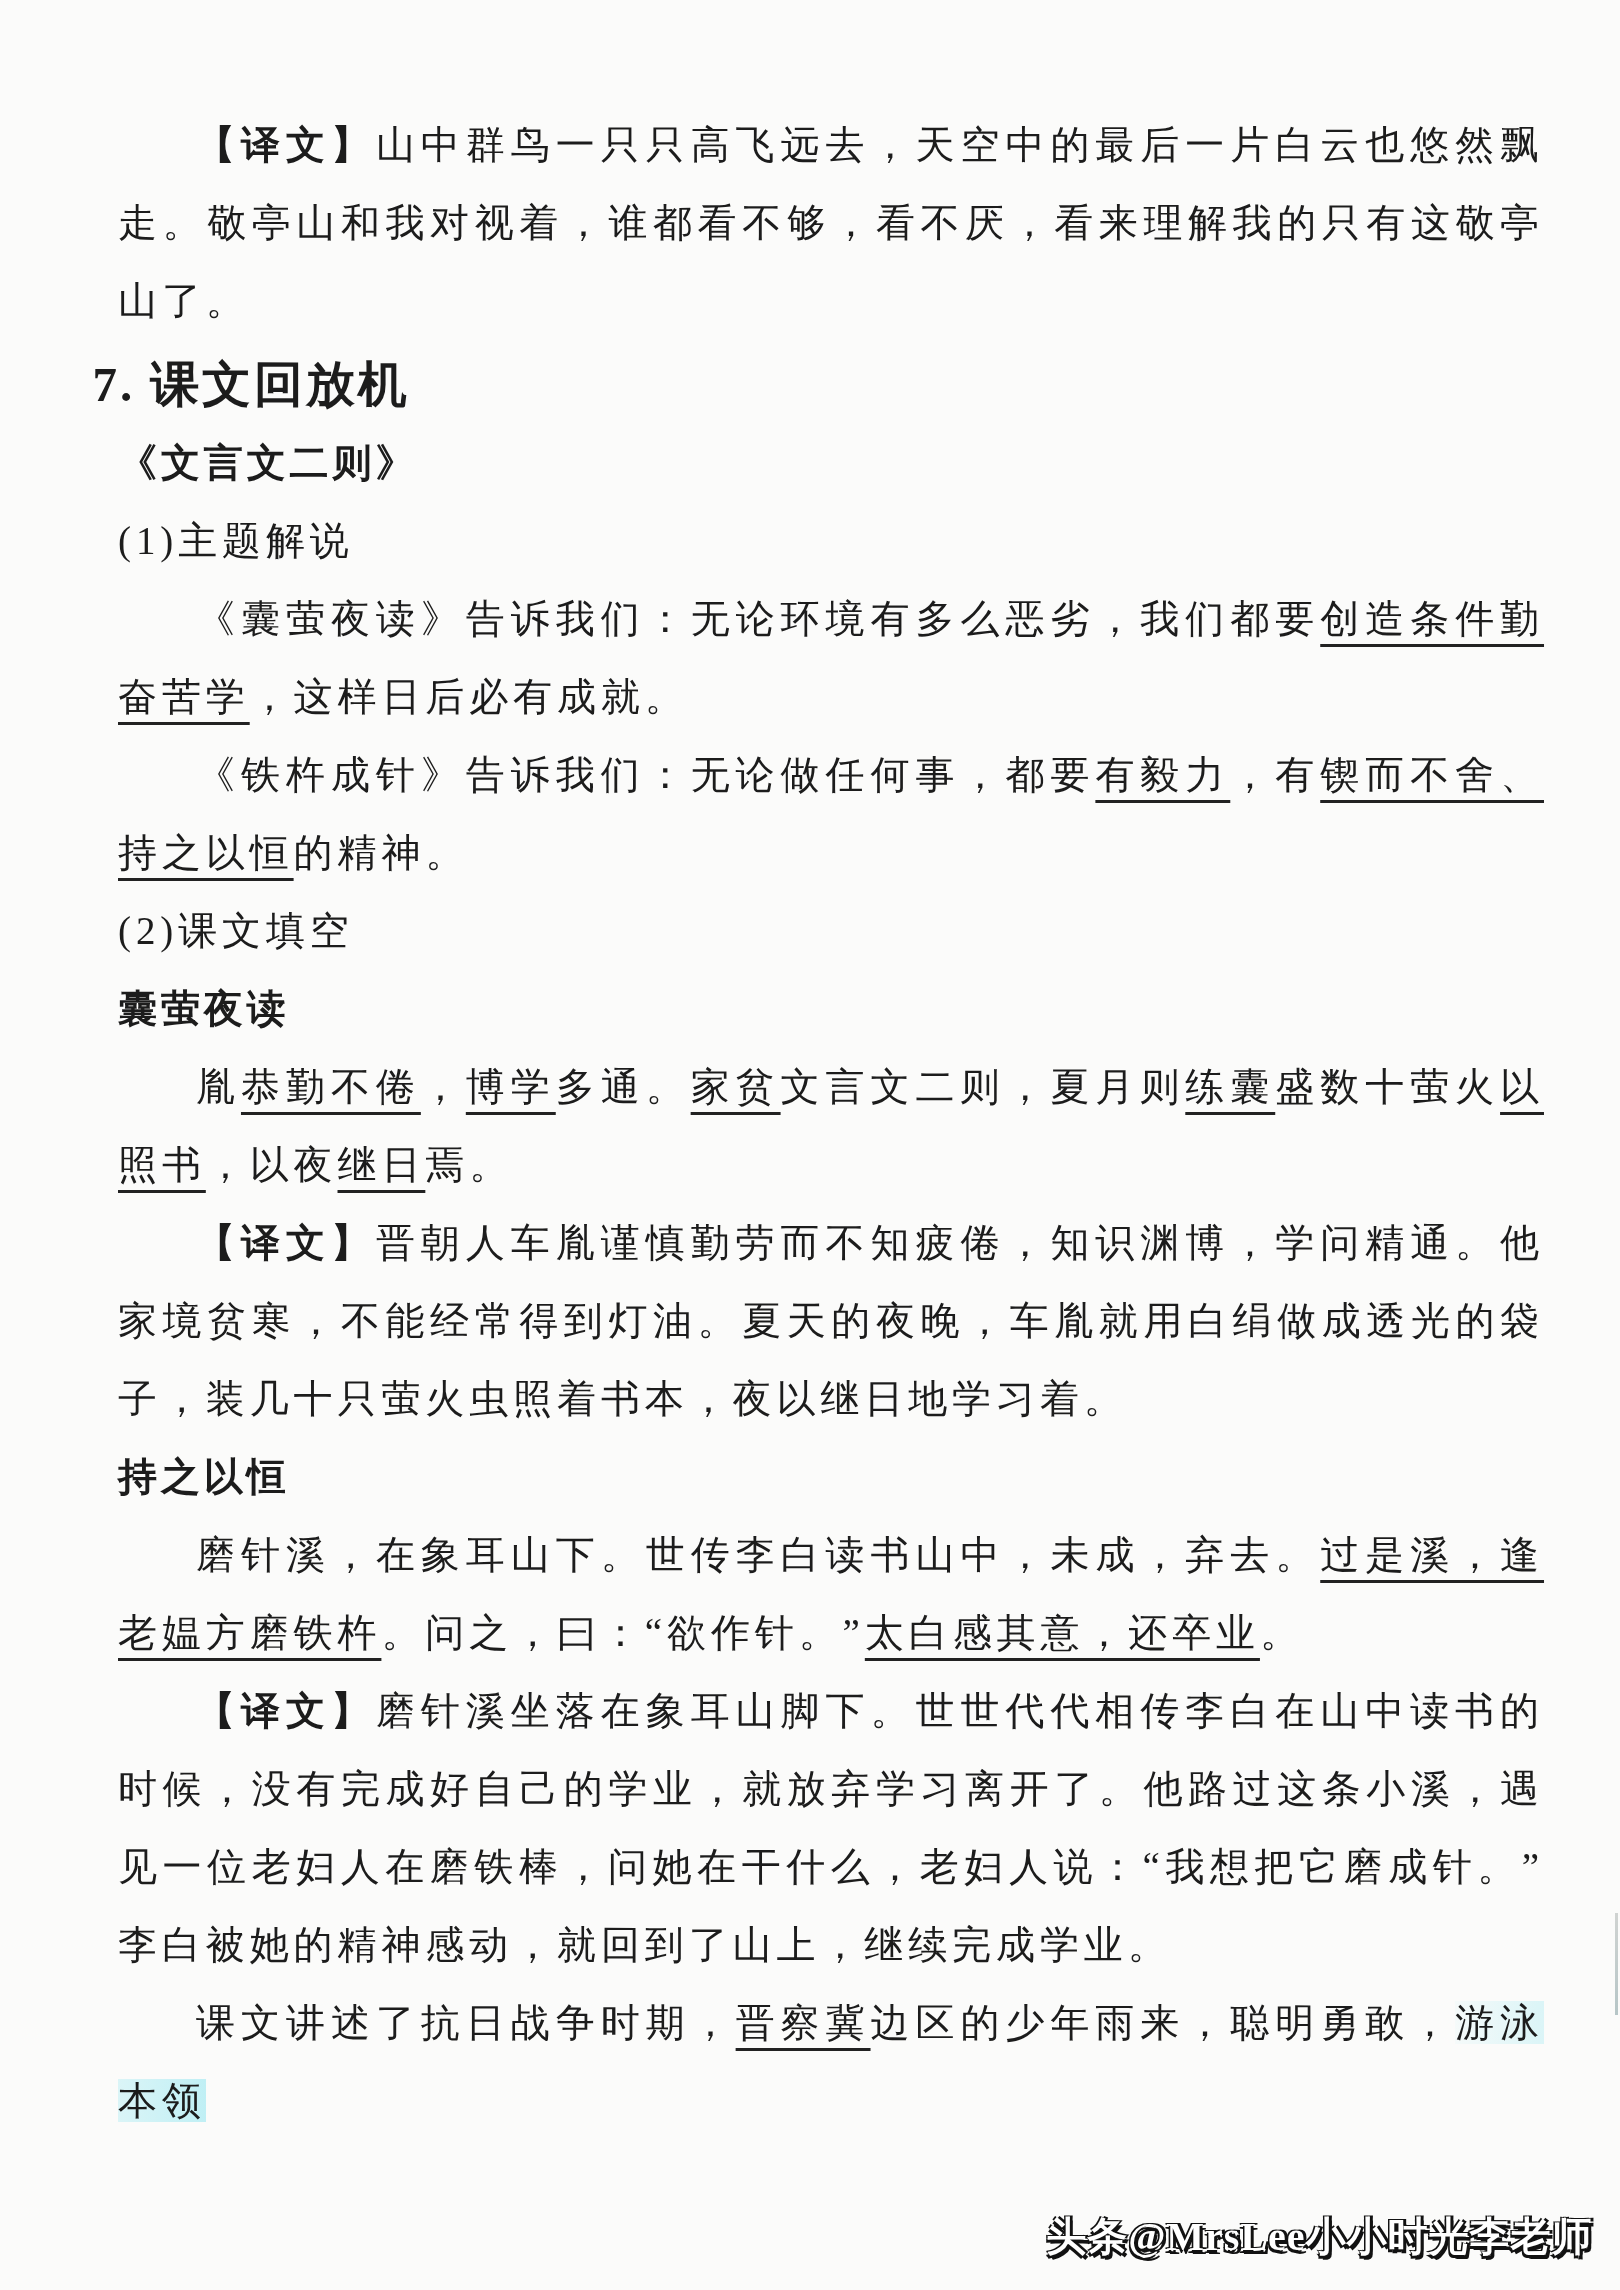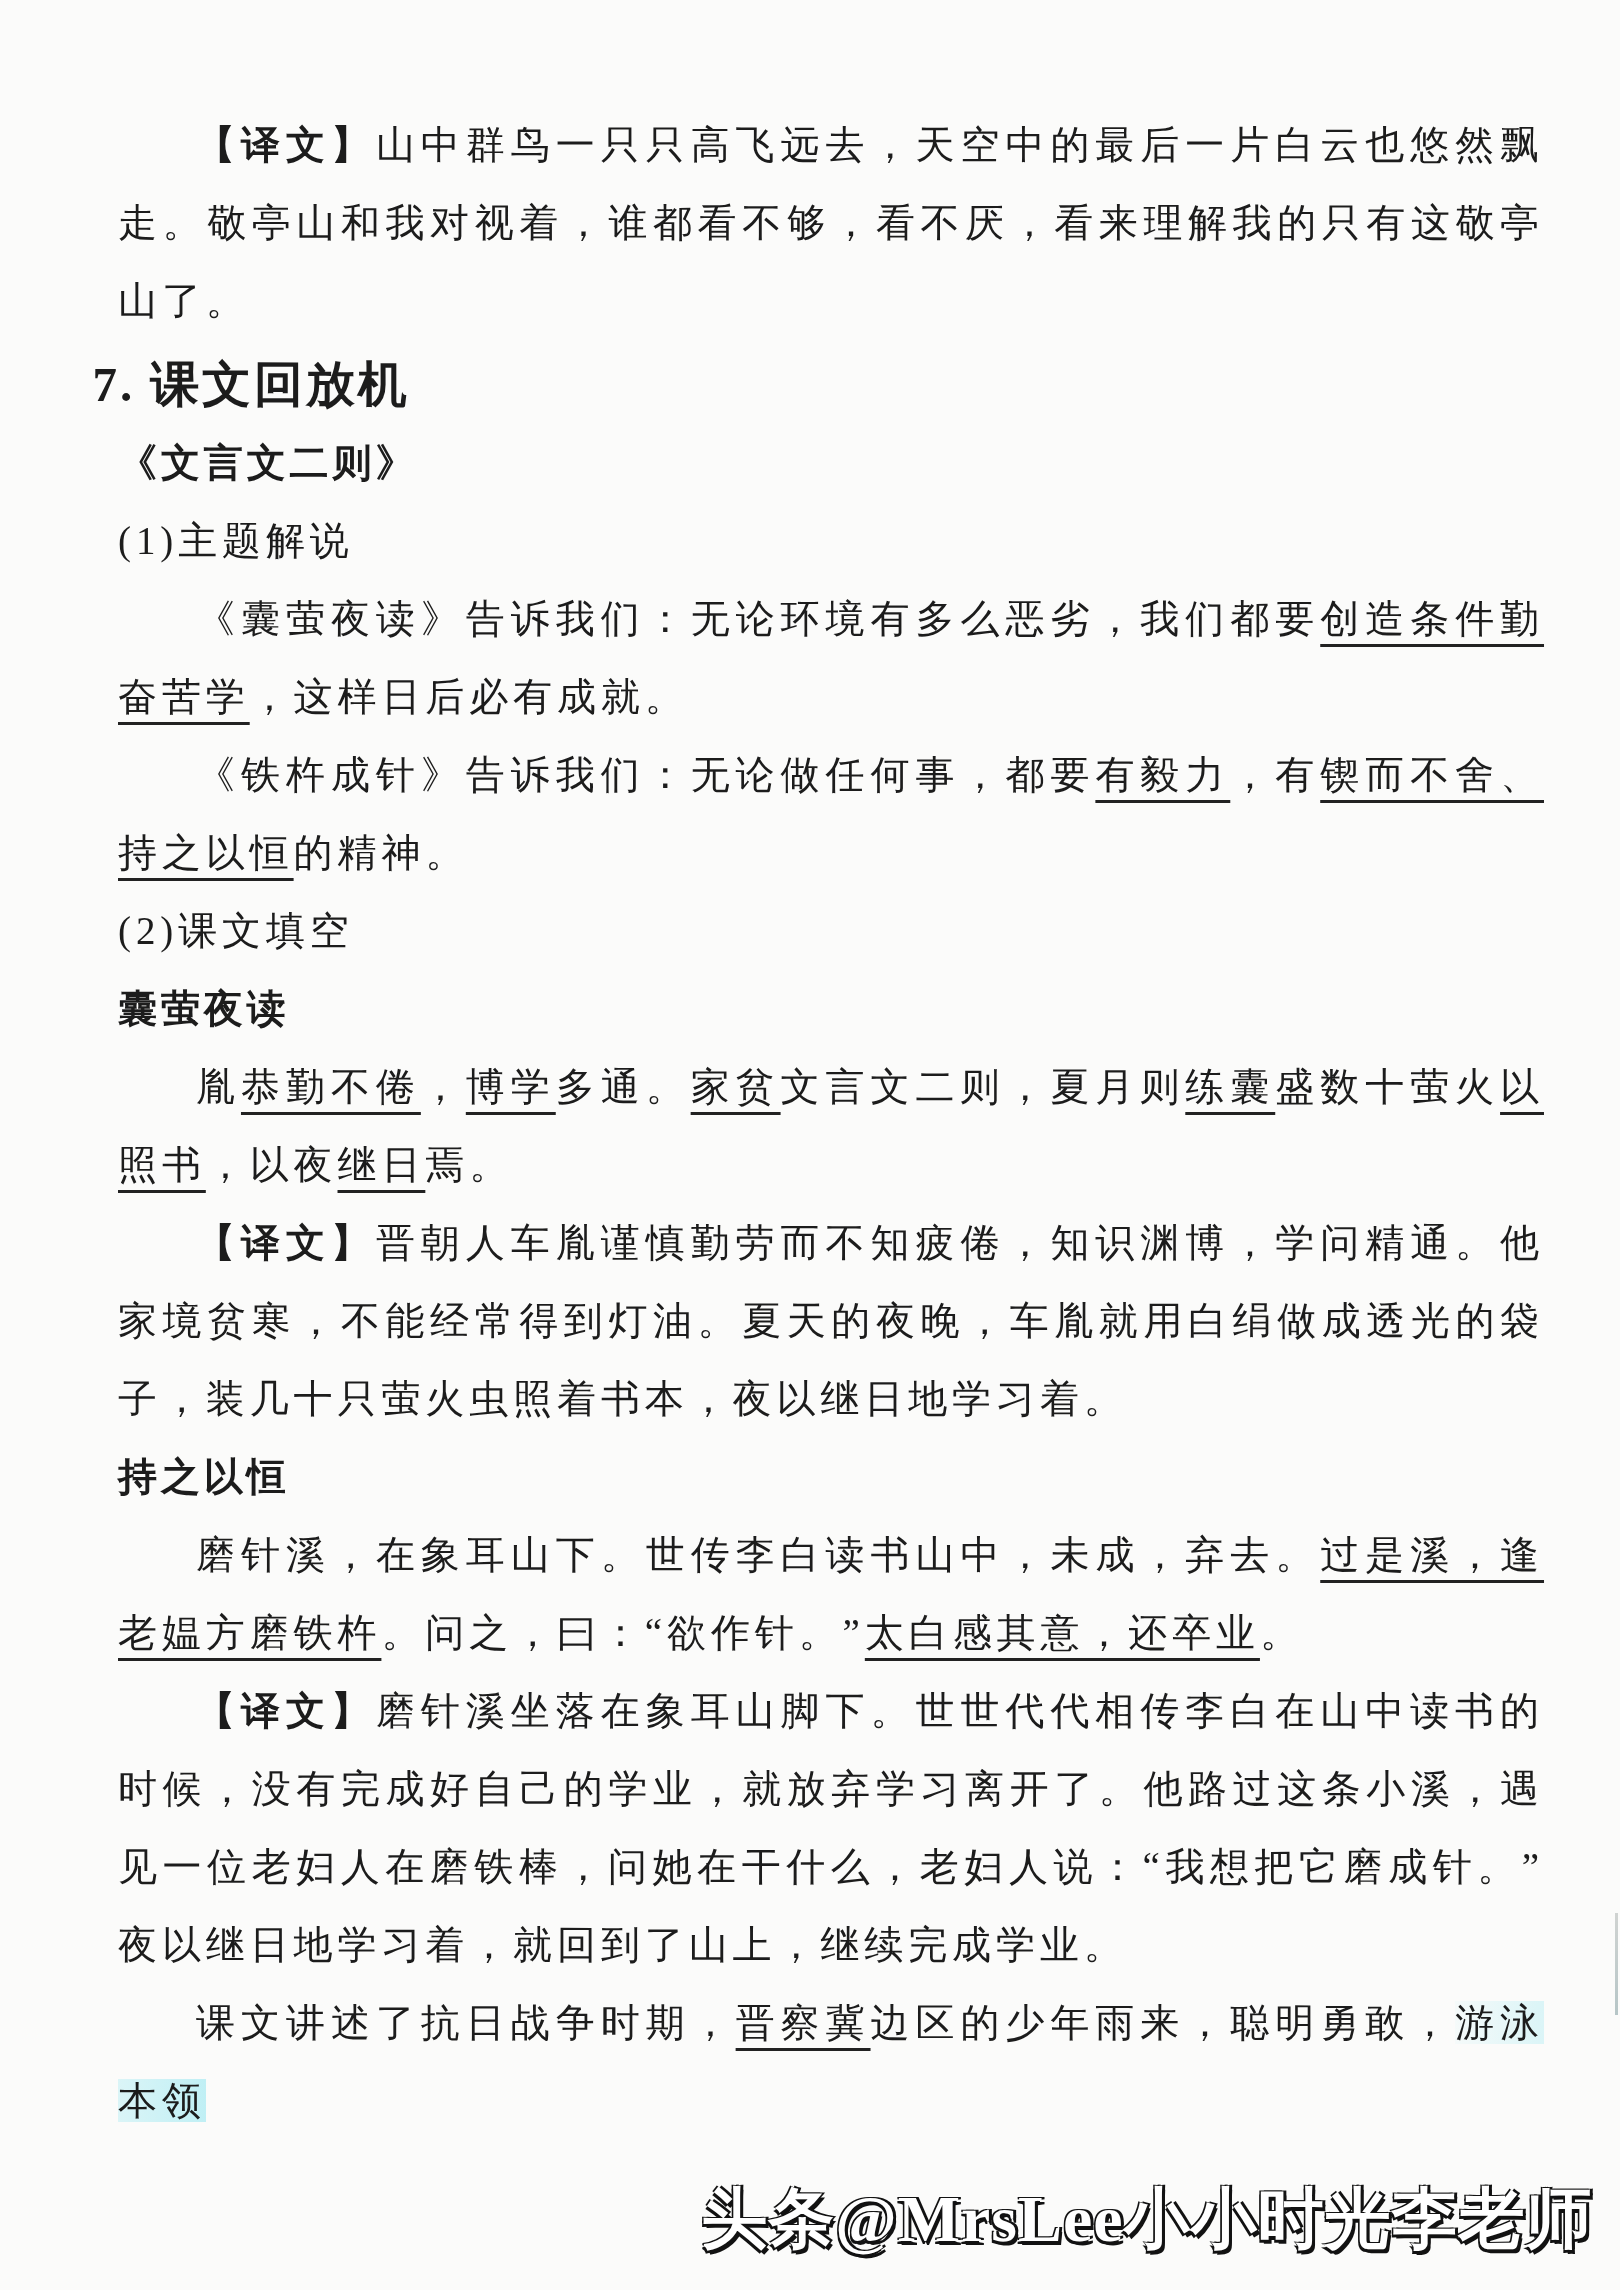--- a/index.html
+++ b/index.html
@@ -51,21 +51,21 @@
     text-underline-offset: 11.8px;
     text-decoration-color: #222;
   }
   .hl {
     background: linear-gradient(90deg, rgba(140,230,240,0.05), rgba(120,225,238,0.45));
   }
   .watermark {
     position: absolute;
     right: 27.4px;
     bottom: 27.4px;
-    font-size: 66px;
+    font-size: 40px;
     font-weight: 600;
     letter-spacing: 1px;
     color: #ffffff;
     text-shadow:
       2.9px 3.9px 0 #121212,
       -1.5px -1.5px 0 #121212,
       2.9px -1.5px 0 #121212,
       -1.5px 2.9px 0 #121212;
     white-space: nowrap;
   }
@@ -90,21 +90,21 @@
         <div class="blk title"><span class="b">《文言文二则》</span></div>
         <div class="blk para"><span>(1)主题解说</span></div>
         <div class="blk para indent"><span>《囊萤夜读》告诉我们：无论环境有多么恶劣，我们都要</span><span class="u">创造条件勤奋苦学</span><span>，这样日后必有成就。</span></div>
         <div class="blk para indent"><span>《铁杵成针》告诉我们：无论做任何事，都要</span><span class="u">有毅力</span><span>，有</span><span class="u">锲而不舍、持之以恒</span><span>的精神。</span></div>
         <div class="blk para"><span>(2)课文填空</span></div>
         <div class="blk title"><span class="b">囊萤夜读</span></div>
         <div class="blk para indent"><span>胤</span><span class="u">恭勤不倦</span><span>，</span><span class="u">博学</span><span>多通。</span><span class="u">家贫</span><span>文言文二则，夏月则</span><span class="u">练囊</span><span>盛数十萤火</span><span class="u">以照书</span><span>，以夜</span><span class="u">继日</span><span>焉。</span></div>
         <div class="blk para indent"><span class="b">【译文】</span><span>晋朝人车胤谨慎勤劳而不知疲倦，知识渊博，学问精通。他家境贫寒，不能经常得到灯油。夏天的夜晚，车胤就用白绢做成透光的袋子，装几十只萤火虫照着书本，夜以继日地学习着。</span></div>
         <div class="blk title"><span class="b">持之以恒</span></div>
         <div class="blk para indent"><span>磨针溪，在象耳山下。世传李白读书山中，未成，弃去。</span><span class="u">过是溪，逢老媪方磨铁杵</span><span>。问之，曰：“欲作针。”</span><span class="u">太白感其意，还卒业</span><span>。</span></div>
-        <div class="blk para indent"><span class="b">【译文】</span><span>磨针溪坐落在象耳山脚下。世世代代相传李白在山中读书的时候，没有完成好自己的学业，就放弃学习离开了。他路过这条小溪，遇见一位老妇人在磨铁棒，问她在干什么，老妇人说：“我想把它磨成针。”夜以继日地学习着，就回到了山上，继续完成学业。</span></div>
+        <div class="blk para indent"><span class="b">【译文】</span><span>磨针溪坐落在象耳山脚下。世世代代相传李白在山中读书的时候，没有完成好自己的学业，就放弃学习离开了。他路过这条小溪，遇见一位老妇人在磨铁棒，问她在干什么，老妇人说：“我想把它磨成针。”李白被她的精神感动，就回到了山上，继续完成学业。</span></div>
         <div class="blk para indent"><span>课文讲述了抗日战争时期，</span><span class="u">晋察冀</span><span>边区的少年雨来，聪明勇敢，</span><span class="hl">游泳本领</span></div>
       </div>
 
   </div>
   <div class="edge-artifact"></div>
   <div class="watermark">头条@MrsLee小小时光李老师</div>
 </div>
 
 
 </body></html>

